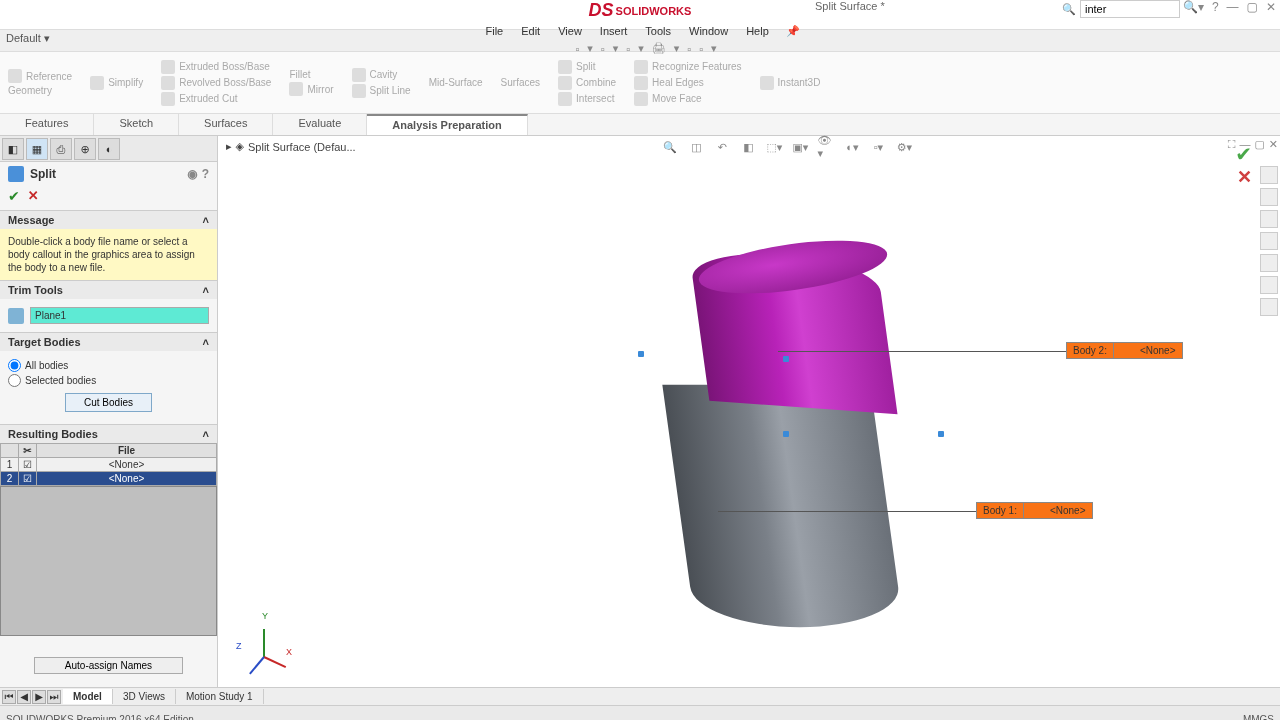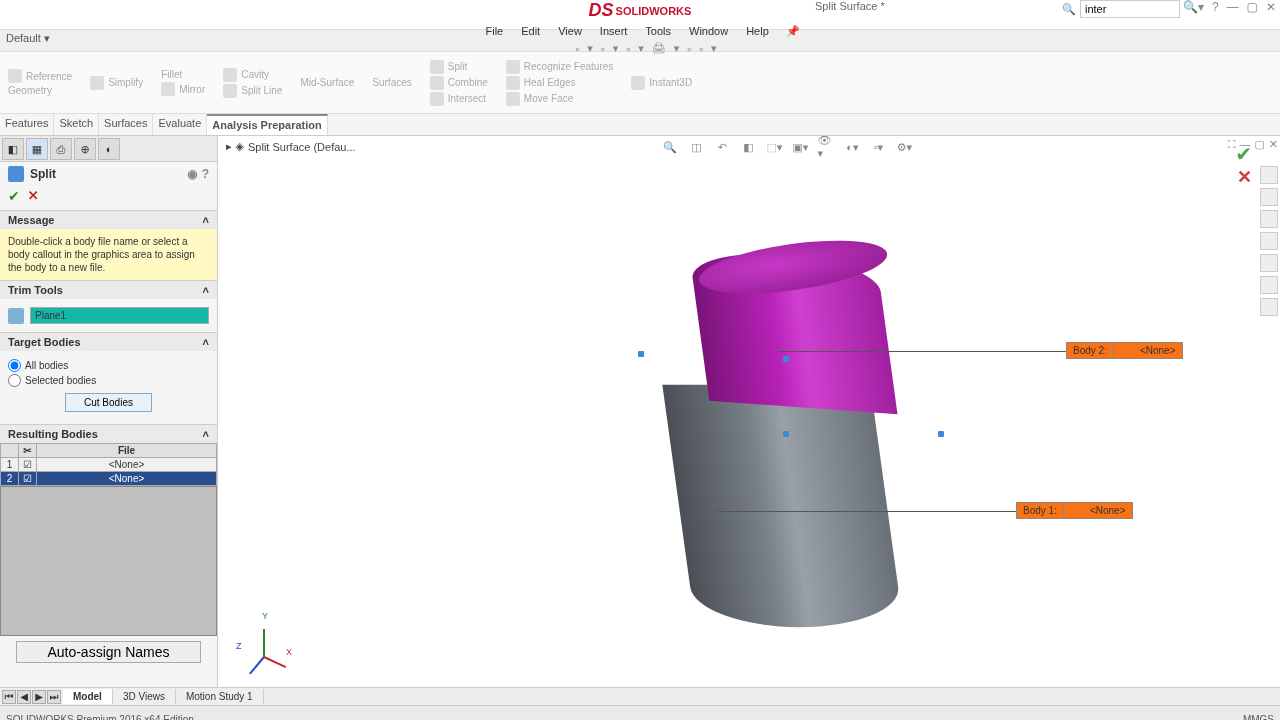--- a/index.html
+++ b/index.html
@@ -21,21 +21,21 @@
 .default-row { height: 22px; background: #efefef; border-bottom: 1px solid #ddd; padding: 2px 6px; font-size: 11px; color: #555; }
 
 
 .ribbon { height: 62px; background: #fafafa; border-bottom: 1px solid #ddd; display: flex; padding: 4px 8px; gap: 18px; color: #aaa; font-size: 10px; }
 .ribbon-group { display: flex; flex-direction: column; justify-content: center; gap: 2px; }
 .ribbon-item { display: flex; align-items: center; gap: 4px; }
 .ribbon-icon { width: 14px; height: 14px; background: #ddd; border-radius: 2px; }
 
 
 .tabs { height: 22px; background: #f5f5f5; border-bottom: 1px solid #ccc; display: flex; }
-.tab { padding: 3px 5px; border-right: 1px solid #ddd; font-size: 11px; color: #555; cursor: default; }
+.tab { padding: 3px 25px; border-right: 1px solid #ddd; font-size: 11px; color: #555; cursor: default; }
 .tab.active { background: #fff; font-weight: bold; border-top: 2px solid #888; }
 
 
 .main { display: flex; height: calc(720px - 30px - 22px - 62px - 22px - 18px - 15px); }
 .prop-panel { width: 218px; background: #f5f5f5; border-right: 1px solid #ccc; overflow-y: auto; display: flex; flex-direction: column; }
 .prop-toolbar { height: 26px; background: #eaeaea; display: flex; gap: 2px; padding: 2px; border-bottom: 1px solid #ccc; }
 .prop-toolbar .ticon { width: 22px; height: 22px; background: #ddd; border: 1px solid #bbb; display: flex; align-items: center; justify-content: center; }
 .prop-toolbar .ticon.active { background: #d0e4f5; }
 .prop-title { display: flex; align-items: center; gap: 6px; padding: 4px 8px; font-weight: bold; font-size: 12px; }
 .prop-title .sicon { width: 16px; height: 16px; background: #4a90d9; border-radius: 2px; }
@@ -43,31 +43,31 @@
 .ok-cancel { display: flex; gap: 8px; padding: 2px 8px 6px; }
 .ok { color: #2a8a2a; font-size: 14px; cursor: pointer; }
 .cancel { color: #c62828; font-size: 13px; cursor: pointer; font-weight: bold; }
 
 .section { border-top: 1px solid #ccc; }
 .section-hdr { background: #eaeaea; padding: 3px 8px; font-weight: bold; font-size: 11px; display: flex; justify-content: space-between; align-items: flex-end; }
 .section-body { padding: 6px 8px; font-size: 11px; }
 .message-body { background: #fff9c4; padding: 6px 8px; font-size: 10px; line-height: 1.3; }
 .input-row { display: flex; align-items: center; gap: 6px; margin: 2px 0; }
 .input-row .ficon { width: 16px; height: 16px; background: #7fb3d5; border-radius: 2px; }
-.input-row input, .sel-box { flex: 1; border: 1px solid #aaa; padding: 2px 4px; font-size: 10px; background: #14b8a6; }
+.input-row input, .sel-box { flex: 1; border: 1px solid #aaa; padding: 2px 4px; font-size: 10px; background: #5eead4; }
 .radio-row { display: flex; align-items: center; gap: 4px; margin: 2px 0; font-size: 10px; }
 .radio-row input { margin: 0; }
 .cut-btn { display: block; margin: 6px auto; padding: 3px 18px; border: 1px solid #7fa8c9; background: #e8f0f8; font-size: 10px; cursor: pointer; }
 
 .result-table { width: 100%; border-collapse: collapse; font-size: 10px; }
 .result-table th, .result-table td { border: 1px solid #aaa; padding: 1px 3px; text-align: center; background: #f0f0f0; }
 .result-table th { background: #e0e0e0; }
 .result-table tr.sel td { background: #2a4d8f; color: #fff; }
 .result-area { height: 150px; background: #bfbfbf; border: 1px solid #888; }
-.auto-assign { display: block; margin: 5px auto; padding: 2px 30px; border: 1px solid #aaa; background: #eee; font-size: 14px; }
+.auto-assign { display: block; margin: 21px auto; padding: 2px 30px; border: 1px solid #aaa; background: #eee; font-size: 10px; }
 
 
 .viewport { flex: 1; background: #fff; position: relative; }
 .breadcrumb { position: absolute; top: 4px; left: 8px; display: flex; align-items: center; gap: 4px; font-size: 11px; color: #444; }
 .view-toolbar { position: absolute; top: 0; left: 50%; transform: translateX(-35%); display: flex; gap: 8px; padding: 2px; color: #888; }
 .view-toolbar .vicon { width: 18px; height: 18px; display: flex; align-items: center; justify-content: center; }
 .side-icons { position: absolute; right: 2px; top: 30px; display: flex; flex-direction: column; gap: 4px; }
 .side-icons .sic { width: 18px; height: 18px; background: #eee; border: 1px solid #ccc; }
 
 
@@ -159,20 +159,34 @@
         <span>Reference</span>
       </div>
     <div class="ribbon-item">
         <span>Geometry</span>
       </div>
   </div>
   <div class="ribbon-group">
     <div class="ribbon-item">
         <div class="ribbon-icon"></div>
         <span>Simplify</span>
+      </div>
+  </div>
+  <div class="ribbon-group">
+    <div class="ribbon-item">
+        <div class="ribbon-icon"></div>
+        <span>Extruded Boss/Base</span>
+      </div>
+    <div class="ribbon-item">
+        <div class="ribbon-icon"></div>
+        <span>Revolved Boss/Base</span>
+      </div>
+    <div class="ribbon-item">
+        <div class="ribbon-icon"></div>
+        <span>Extruded Cut</span>
       </div>
   </div>
   <div class="ribbon-group">
     <div class="ribbon-item">
         <span>Fillet</span>
       </div>
     <div class="ribbon-item">
         <div class="ribbon-icon"></div>
         <span>Mirror</span>
       </div>
@@ -380,21 +394,21 @@
       <div class="plane-dot" style="left:185px; top:100px"></div>
       <div class="plane-dot" style="left:185px; top:175px"></div>
     </div>
 
     <div class="callout-line" style="left:560px; top:215px; width:290px"></div>
     <div class="callout" style="left:848px; top:206px">
       <div class="lbl">Body  2:</div>
       <div class="val">&lt;None&gt;</div>
     </div>
     <div class="callout-line" style="left:500px; top:375px; width:300px"></div>
-    <div class="callout" style="left:798px; top:366px">
+    <div class="callout" style="left:758px; top:366px">
       <div class="lbl">Body  1:</div>
       <div class="val">&lt;None&gt;</div>
     </div>
 
     <div class="triad">
       <div class="axis y"></div>
       <div class="axis x"></div>
       <div class="axis z"></div>
       <div class="axis-lbl" style="left:24px; top:-6px; color:#2a8a2a">Y</div>
       <div class="axis-lbl" style="left:48px; top:30px; color:#c62828">X</div>

